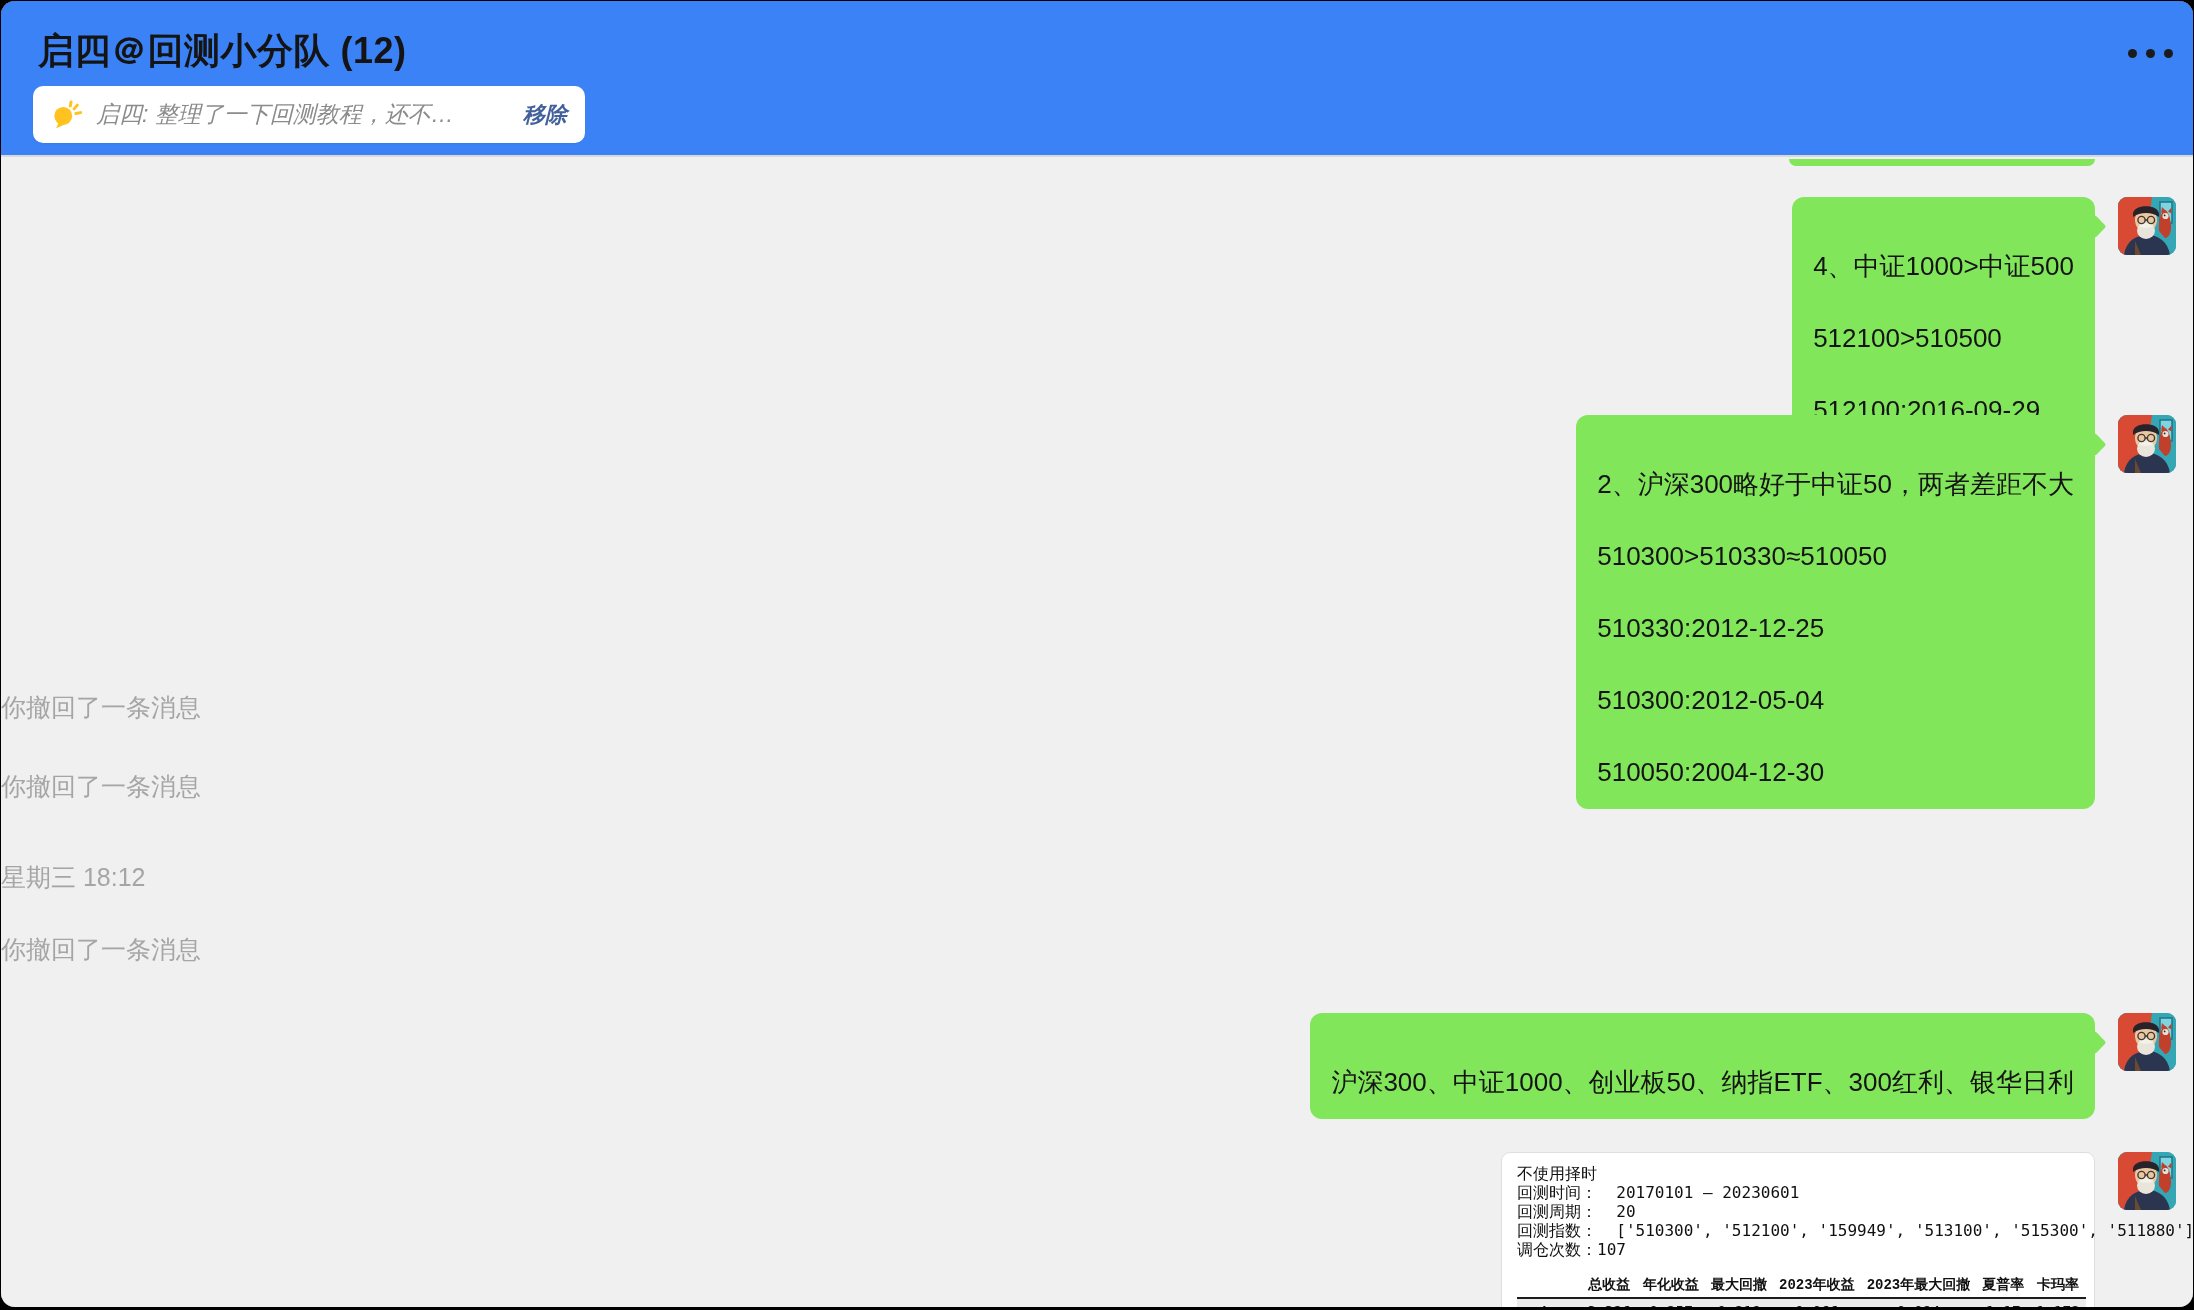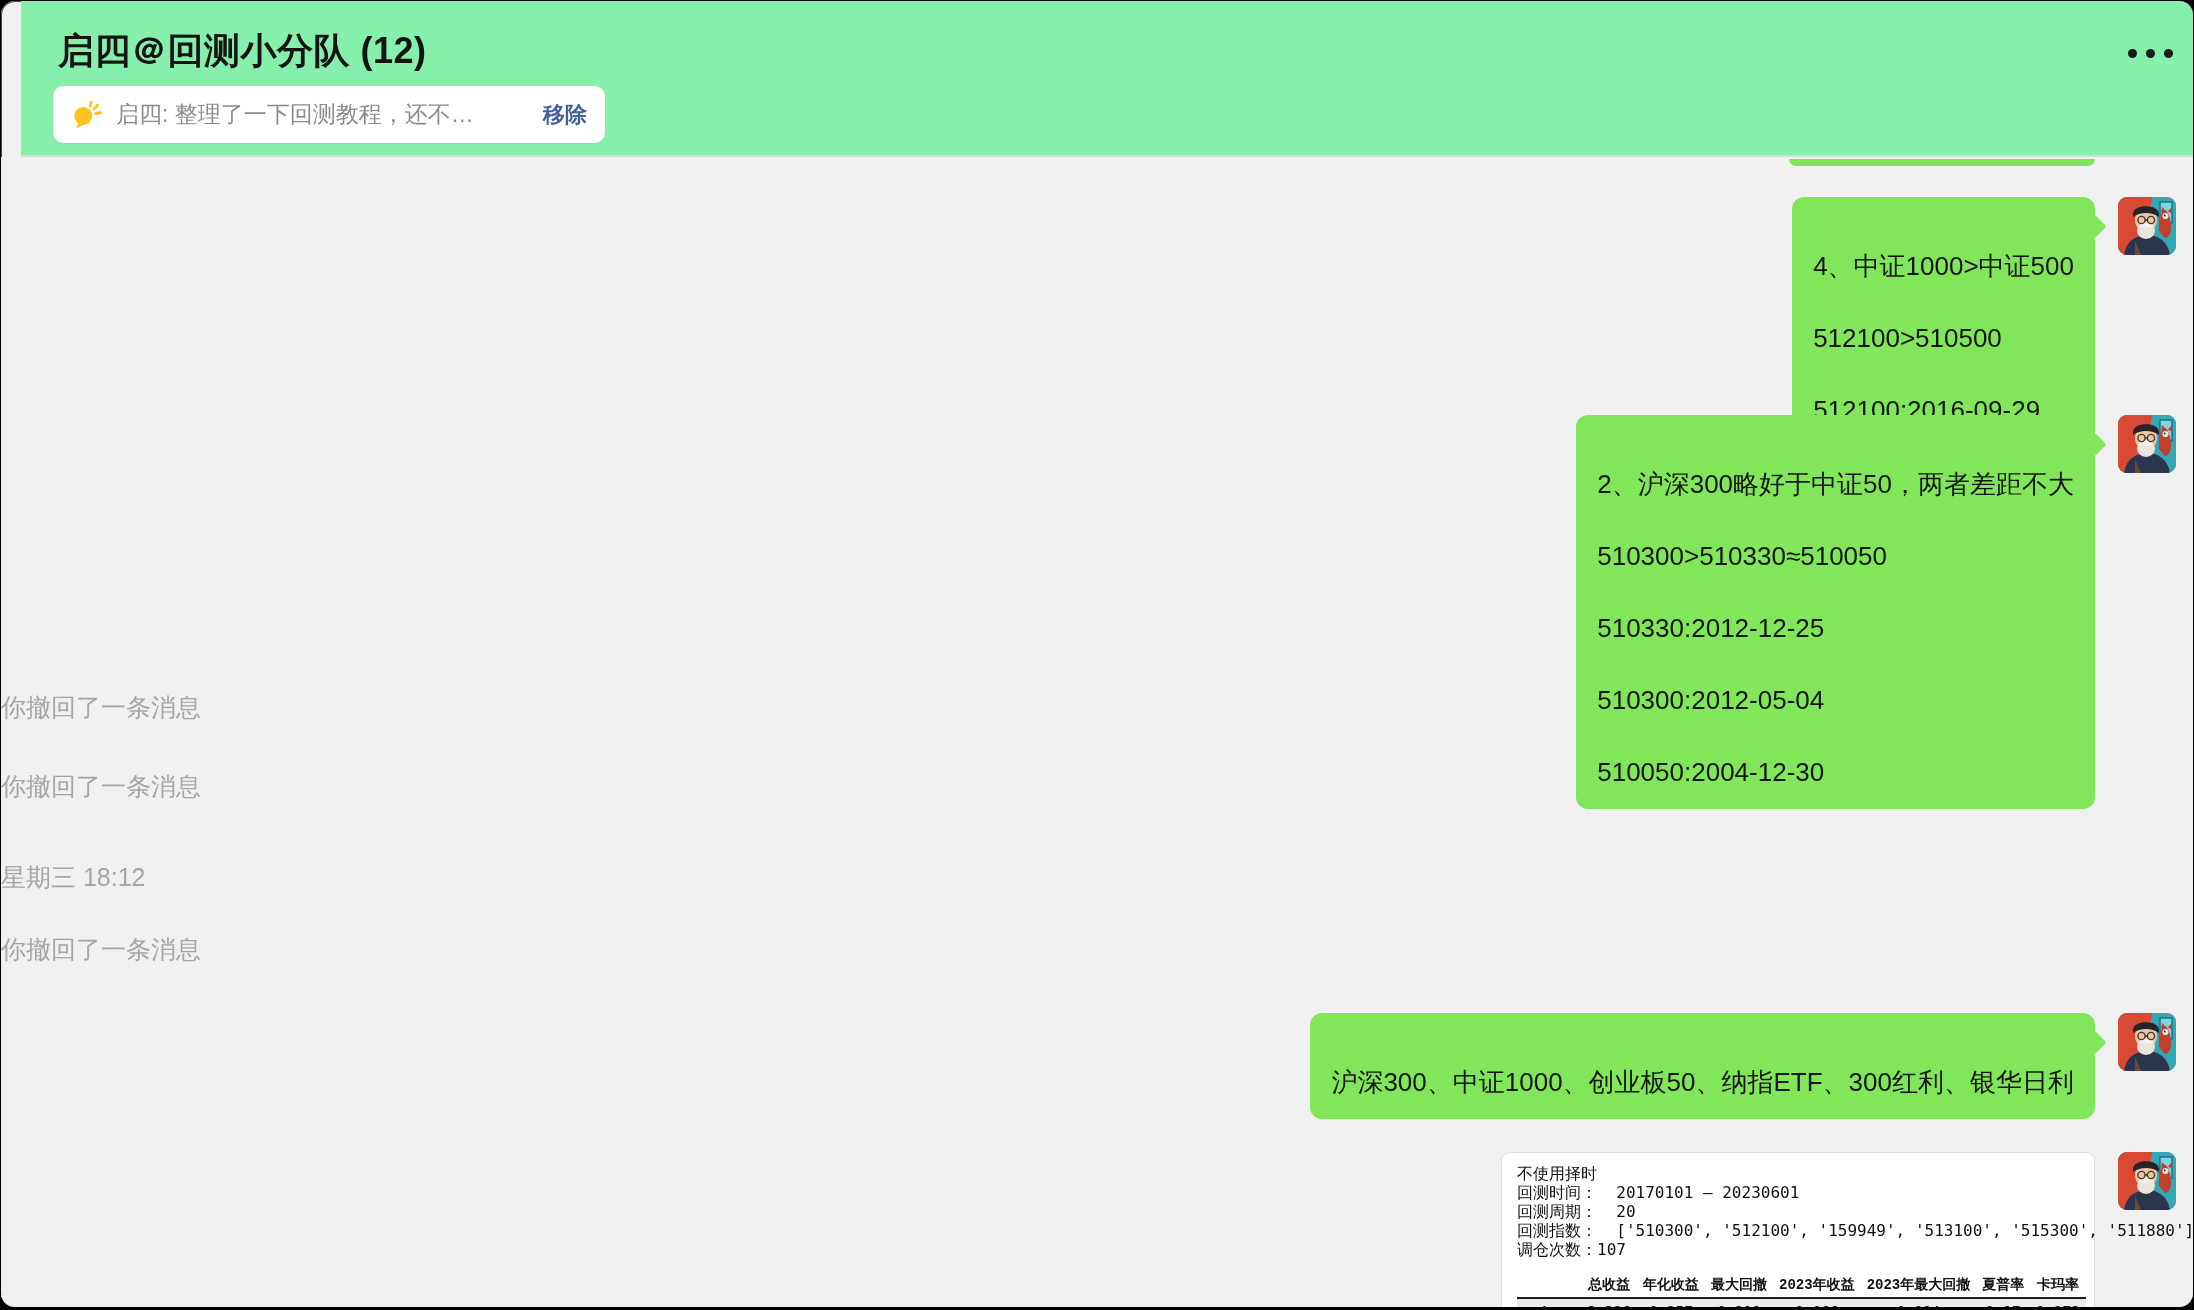--- a/index.html
+++ b/index.html
@@ -1,26 +1,26 @@
 <!DOCTYPE html>
 <html><head>
 <meta charset="utf-8">
 <style>
   html,body{margin:0;padding:0;width:2194px;height:1310px;background:#000;overflow:hidden;
     font-family:"Liberation Sans","DejaVu Sans",sans-serif;}
   .window{position:absolute;left:1px;top:1px;width:2192px;height:1306px;border-radius:14px;
     background:#F0F0F0;overflow:hidden;box-shadow:0 0 0 1px #454545 inset;}
   
-  .header{position:absolute;top:0;left:0;right:0;height:156px;background:#86efac;
-    border-bottom:2px solid #D9D9D9;box-sizing:border-box;margin-left:20px;}
+  .header{position:absolute;top:0;left:0;right:0;height:156px;background:#3b82f6;
+    border-bottom:2px solid #D9D9D9;box-sizing:border-box;}
   .title{position:absolute;left:37px;top:26px;font-size:36px;font-weight:600;color:#141414;letter-spacing:.5px;}
   .more{position:absolute;right:16px;top:44px;display:flex;gap:9px;cursor:pointer;padding:4px;}
   .dot{width:9px;height:9px;border-radius:50%;background:#1b1b1b;}
   .announce{position:absolute;left:32px;top:85px;width:552px;height:57px;background:#fff;border-radius:10px;
-    display:flex;align-items:center;padding:0 18px;box-sizing:border-box;gap:13px;box-shadow:0 1px 2px rgba(0,0,0,.05);}
+    display:flex;align-items:center;padding:0 18px;box-sizing:border-box;gap:13px;box-shadow:0 1px 2px rgba(0,0,0,.05);font-style:italic;}
   .announce-icon{width:32px;height:32px;flex:0 0 auto;}
   .announce-text{flex:1;font-size:23px;color:#8b8b8b;white-space:nowrap;overflow:hidden;}
   .announce-action{font-size:22px;font-weight:700;color:#42609C;white-space:nowrap;cursor:pointer;}
   
   .chat{position:absolute;top:156px;left:0;right:0;bottom:0;background:#F0F0F0;}
   .sliver{position:absolute;top:2px;right:98px;width:306px;height:7px;background:#82E65A;
     border-radius:0 0 10px 10px;}
   .row{position:absolute;left:0;right:0;height:0;}
   .avatar{position:absolute;right:17px;top:0;width:58px;height:58px;border-radius:9px;overflow:hidden;
     background:#35a7b4;cursor:pointer;}

